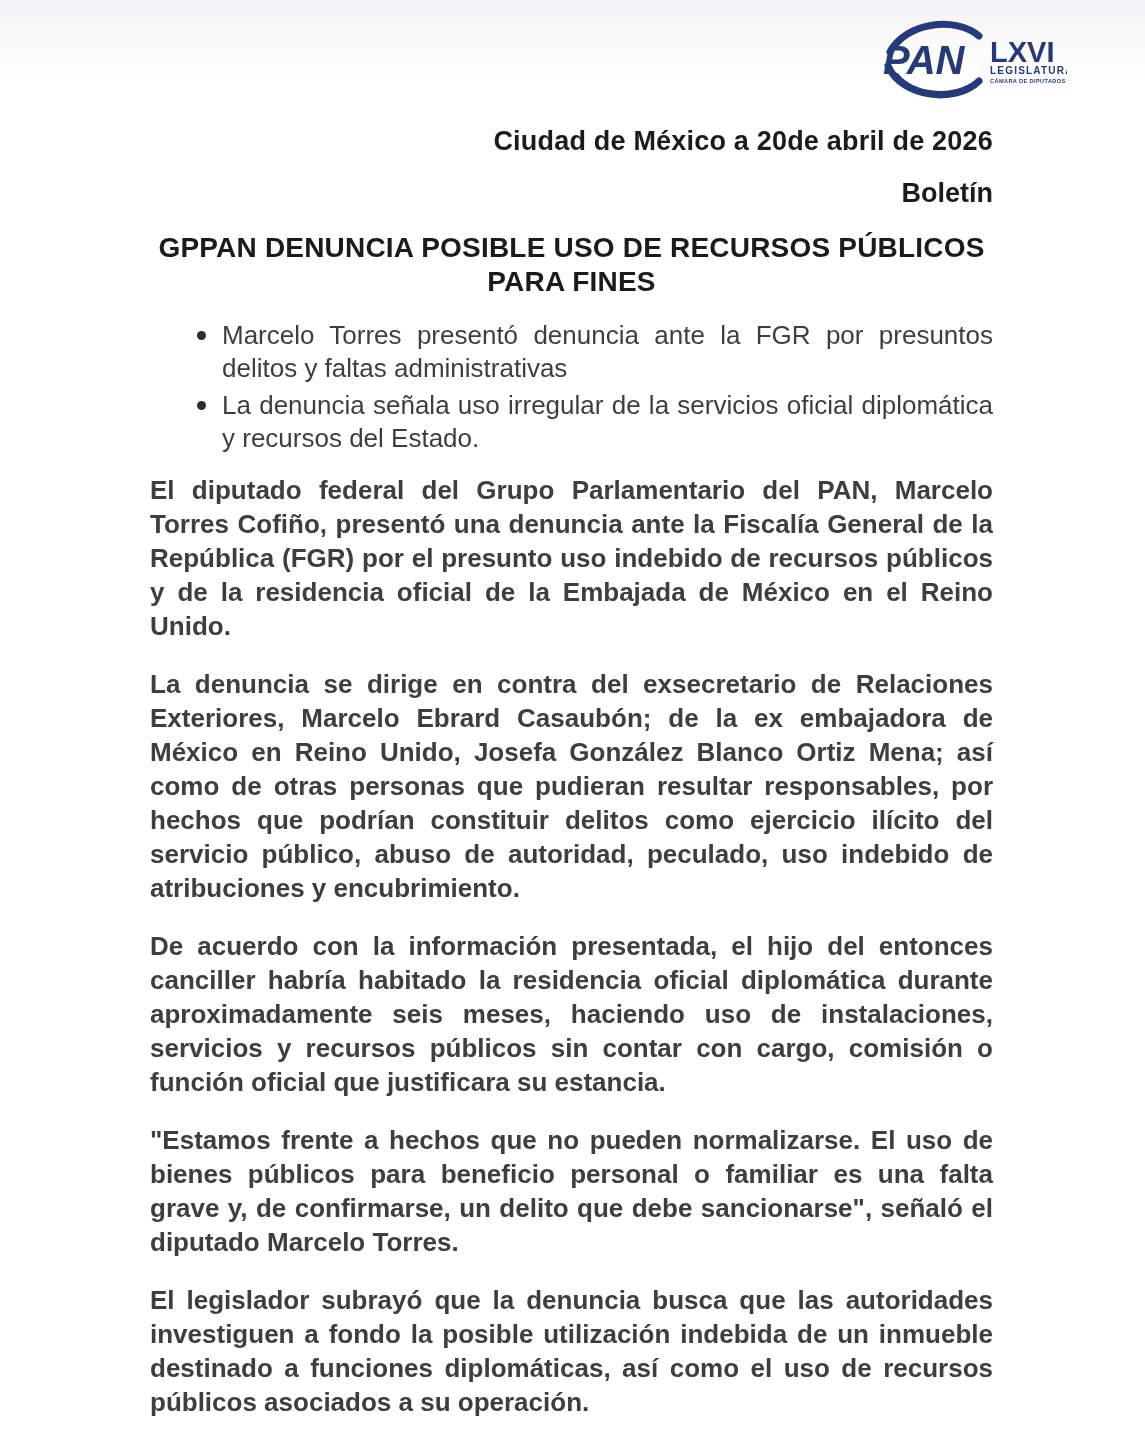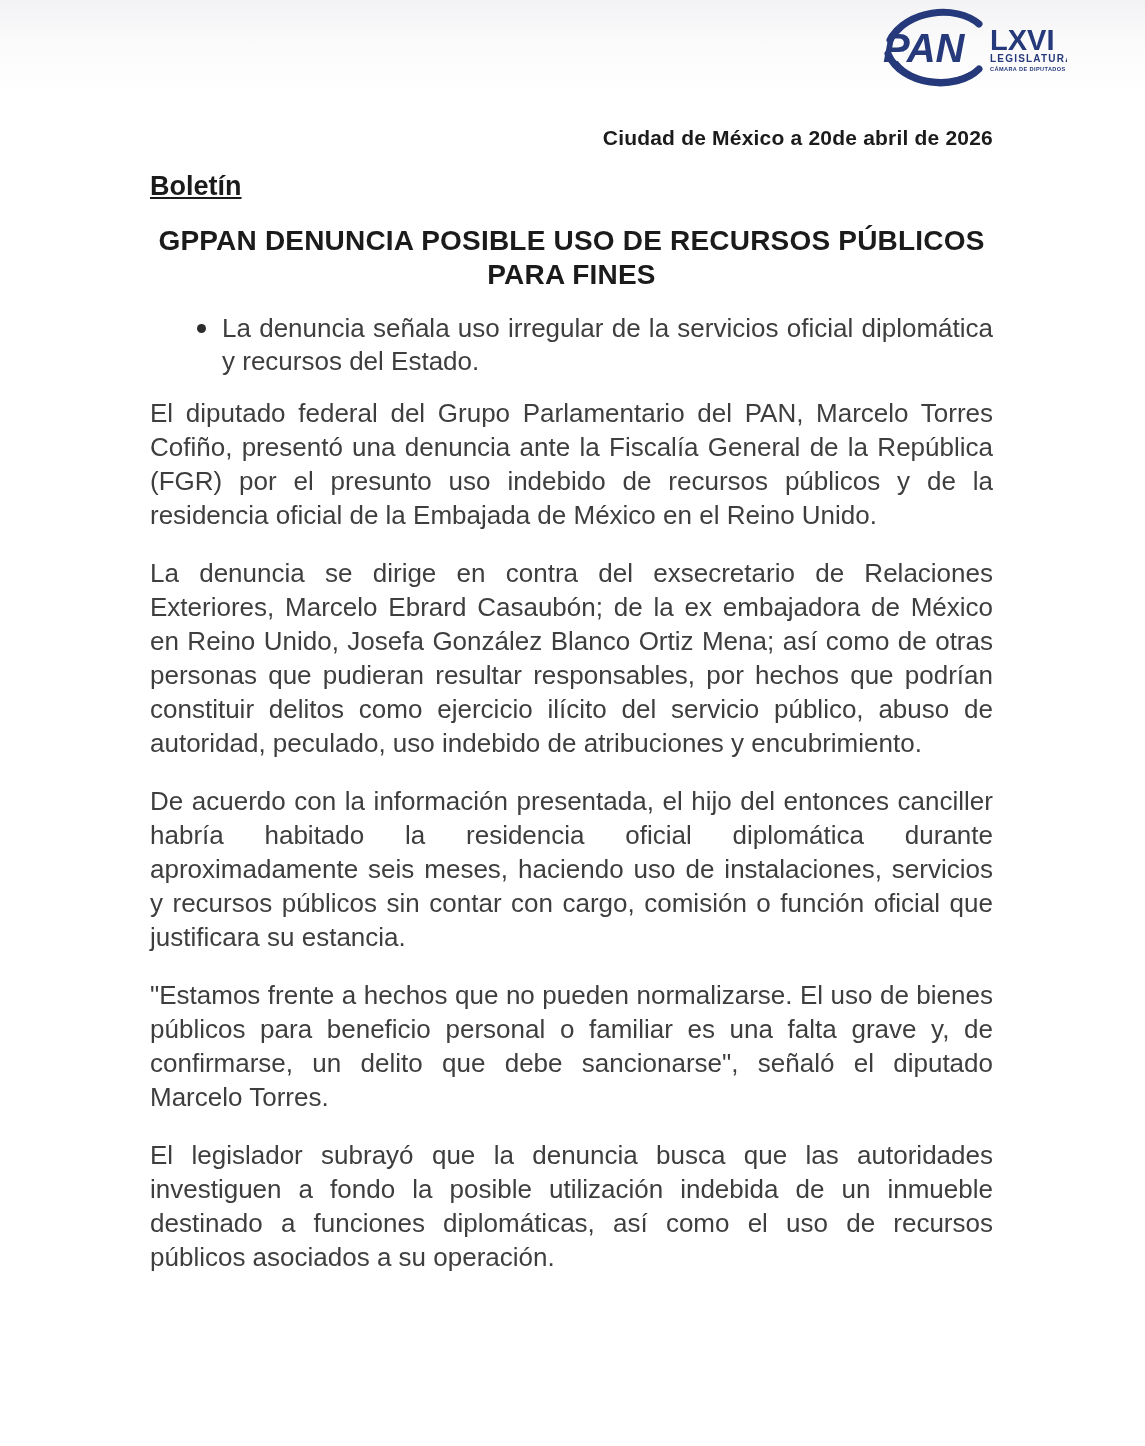--- a/index.html
+++ b/index.html
@@ -14,49 +14,48 @@
     overflow: hidden;
     font-family: "Liberation Sans", "DejaVu Sans", sans-serif;
   }
   .page {
     position: absolute;
     inset: 0;
     background: linear-gradient(180deg, #f3f3f5 0px, #fbfbfc 45px, #ffffff 95px);
   }
   .logo {
     position: absolute;
-    top: 4px;
+    top: 16px;
     right: 78px;
     width: 185px;
     height: 90px;
   }
   .logo svg text {
     font-family: "Liberation Sans", sans-serif;
   }
   .content {
     position: absolute;
     left: 150px;
     right: 152px;
     top: 0;
   }
   .dateline {
     margin-top: 126px;
     text-align: right;
     font-weight: bold;
-    font-size: 21px;
+    font-size: 27px;
     color: #1b1b1b;
     letter-spacing: 0.2px;
   }
   .boletin {
     margin-top: 21px;
-    text-align: left;
+    text-align: right;
     font-weight: bold;
     font-size: 27px;
     color: #1b1b1b;
-    text-decoration: underline;
   }
   .headline {
     margin-top: 22px;
     text-align: center;
     font-weight: bold;
     font-size: 28px;
     line-height: 34px;
     color: #1b1b1b;
     letter-spacing: 0.2px;
   }
@@ -83,20 +82,21 @@
   }
   .body-paragraphs {
     margin-top: 18px;
   }
   p.body {
     font-size: 26px;
     line-height: 34px;
     color: #3e3e3e;
     text-align: justify;
     margin: 0 0 24px 0;
+    font-weight: bold;
   }
 </style>
 </head>
 <body>
 
 <div class="page">
 
   <div class="logo">
     <svg viewBox="0 0 185 90" width="185" height="90">
       <g fill="none" stroke="#25397b" stroke-linecap="round">
@@ -118,20 +118,24 @@
 
     <div class="boletin">Boletín</div>
 
     <div class="headline">
       <div>GPPAN DENUNCIA POSIBLE USO DE RECURSOS PÚBLICOS PARA FINES</div>
     </div>
 
     <div class="bullets">
       <div class="bullet-item">
         <span class="bullet-dot"></span>
+        <span>Marcelo Torres presentó denuncia ante la FGR por presuntos delitos y faltas administrativas</span>
+      </div>
+      <div class="bullet-item">
+        <span class="bullet-dot"></span>
         <span>La denuncia señala uso irregular de la servicios oficial diplomática y recursos del Estado.</span>
       </div>
     </div>
 
     <div class="body-paragraphs">
       <p class="body">El diputado federal del Grupo Parlamentario del PAN, Marcelo Torres Cofiño, presentó una denuncia ante la Fiscalía General de la República (FGR) por el presunto uso indebido de recursos públicos y de la residencia oficial de la Embajada de México en el Reino Unido.</p>
       <p class="body">La denuncia se dirige en contra del exsecretario de Relaciones Exteriores, Marcelo Ebrard Casaubón; de la ex embajadora de México en Reino Unido, Josefa González Blanco Ortiz Mena; así como de otras personas que pudieran resultar responsables, por hechos que podrían constituir delitos como ejercicio ilícito del servicio público, abuso de autoridad, peculado, uso indebido de atribuciones y encubrimiento.</p>
       <p class="body">De acuerdo con la información presentada, el hijo del entonces canciller habría habitado la residencia oficial diplomática durante aproximadamente seis meses, haciendo uso de instalaciones, servicios y recursos públicos sin contar con cargo, comisión o función oficial que justificara su estancia.</p>
       <p class="body">"Estamos frente a hechos que no pueden normalizarse. El uso de bienes públicos para beneficio personal o familiar es una falta grave y, de confirmarse, un delito que debe sancionarse", señaló el diputado Marcelo Torres.</p>
       <p class="body">El legislador subrayó que la denuncia busca que las autoridades investiguen a fondo la posible utilización indebida de un inmueble destinado a funciones diplomáticas, así como el uso de recursos públicos asociados a su operación.</p>

